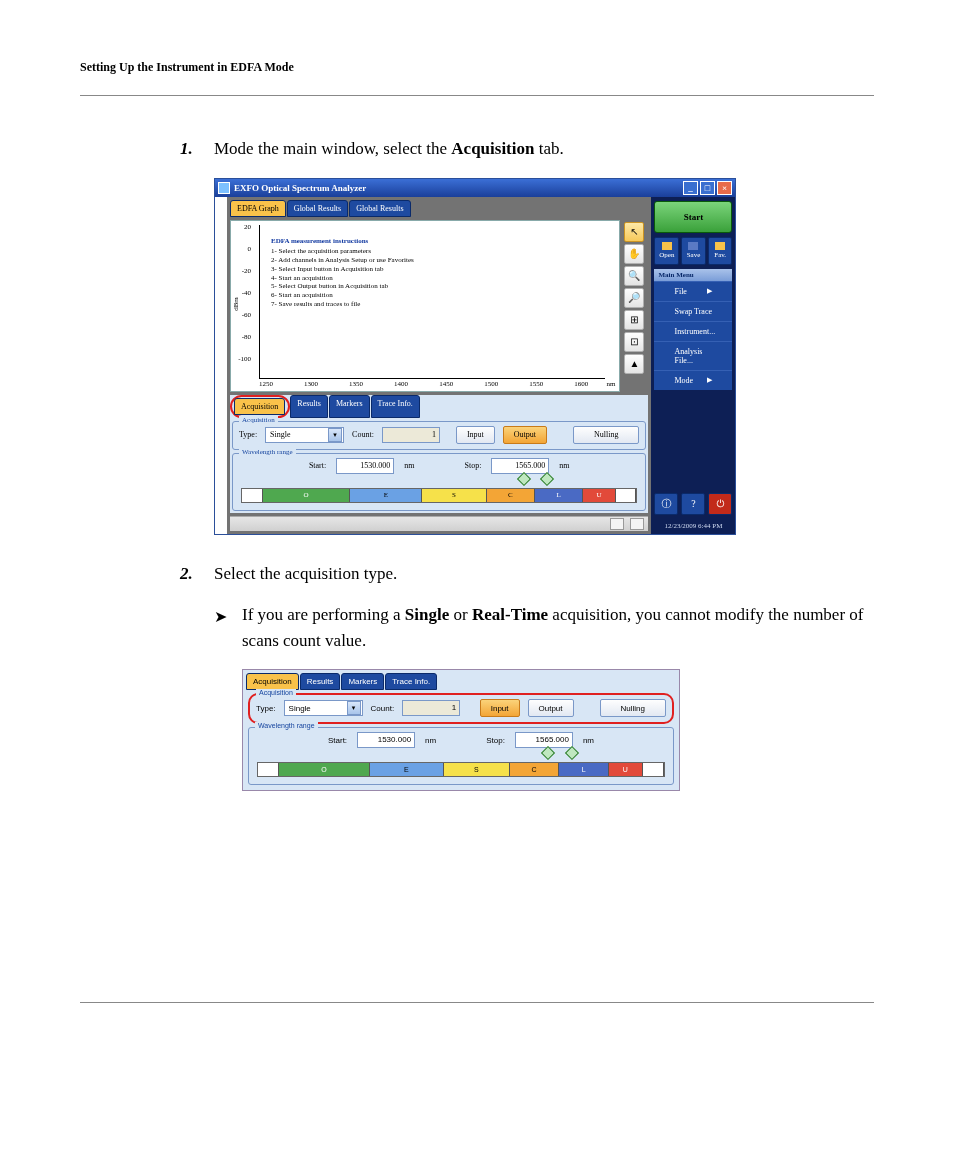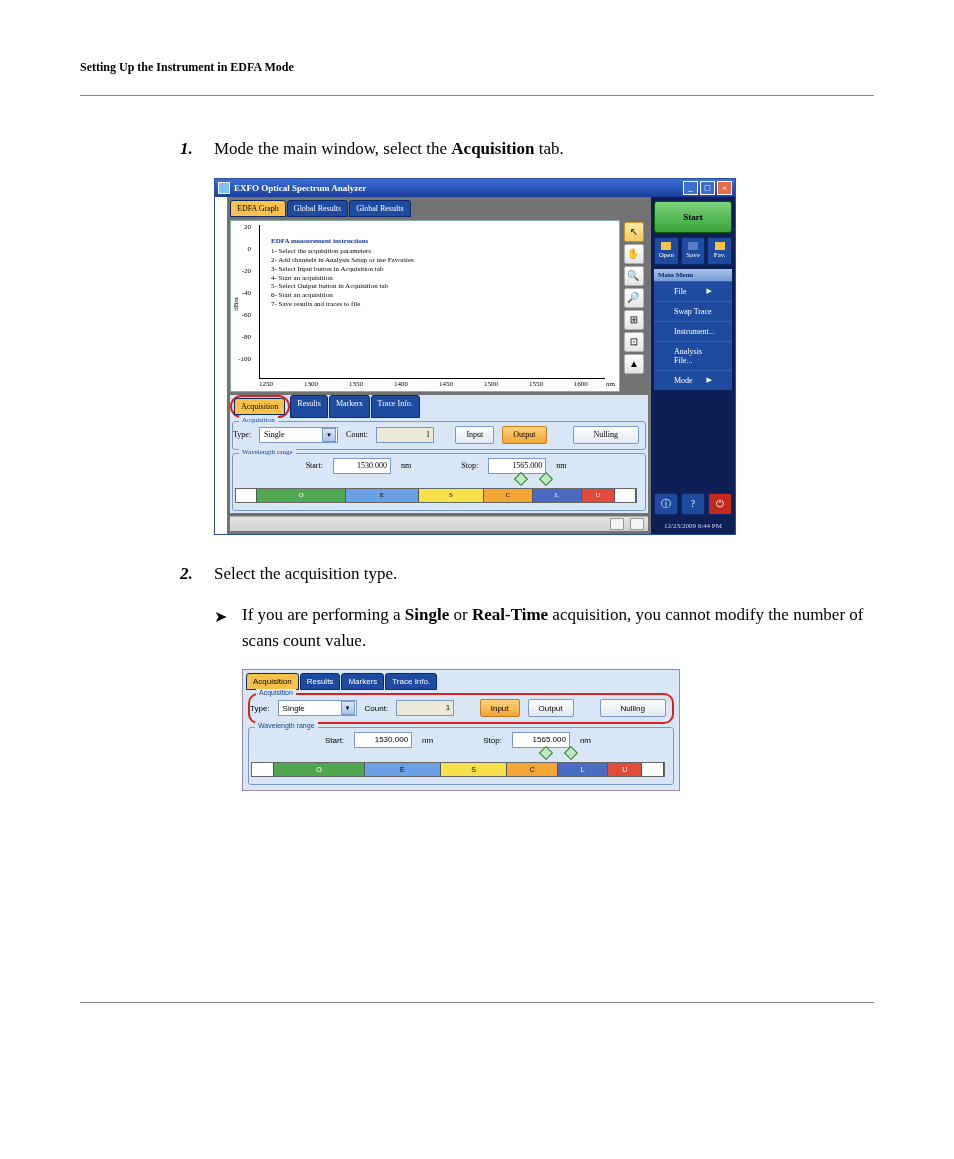--- a/index.html
+++ b/index.html
@@ -103,21 +103,21 @@
   .yaxis-title{position:absolute;left:-2px;top:50%;transform:rotate(-90deg);font-size:7px;}
   .plot{position:absolute;left:28px;right:14px;top:4px;bottom:12px;border-left:1px solid #000;border-bottom:1px solid #000;}
   .instr{position:absolute;left:40px;top:16px;font-size:7px;line-height:1.25;}
   .instr-title{color:#1038a0;font-weight:bold;margin-bottom:2px;}
   .xaxis{position:absolute;left:28px;right:14px;bottom:0;height:11px;}
   .xlbl{position:absolute;font-size:7px;}
   .lower-panel{background:#d8e6f5;}
   .lower-tabs{display:flex;gap:0;}
   .tab2{padding:3px 6px;font-size:8px;border:1px solid #0a2a6a;background:#1e4aa0;color:#fff;border-radius:3px 3px 0 0;margin-right:1px;cursor:pointer;}
   .tab2.active{background:#f9c24a;color:#000;}
-  .fieldset{border:1px solid #7a98c8;margin:3px 2px 2px 2px;border-radius:3px;padding:4px 6px 5px 0;position:relative;}
+  .fieldset{border:1px solid #7a98c8;margin:3px 2px 2px 2px;border-radius:3px;padding:4px 6px 5px 6px;position:relative;}
   .legend{position:absolute;top:-6px;left:6px;background:#d8e6f5;padding:0 3px;font-size:7px;color:#14439e;}
   .frow{display:flex;align-items:center;gap:8px;}
   .flabel{font-size:8px;}
   .combo{border:1px solid #7a98c8;background:#fff;height:14px;width:72px;display:flex;align-items:center;justify-content:space-between;padding:0 1px 0 4px;font-size:8px;}
   .combo-arrow{width:12px;height:12px;background:linear-gradient(#d8e6fa,#a8c4ea);border:1px solid #7a98c8;display:flex;align-items:center;justify-content:center;font-size:7px;}
   .tbox{border:1px solid #7a98c8;background:#fff;height:14px;width:50px;text-align:right;padding:0 3px;font-size:8px;line-height:14px;}
   .tbox.ro{background:#ece9d8;}
   .btn{border:1px solid #7a98c8;background:linear-gradient(#fefefe,#e2e8f2);height:16px;padding:0 10px;font-size:8px;border-radius:2px;cursor:pointer;display:flex;align-items:center;}
   .btn.orange{background:linear-gradient(#fbd37a,#f3a536);border-color:#c87b1a;}
   .band-bar{display:flex;height:13px;border:1px solid #666;margin:6px 2px 2px 2px;}

